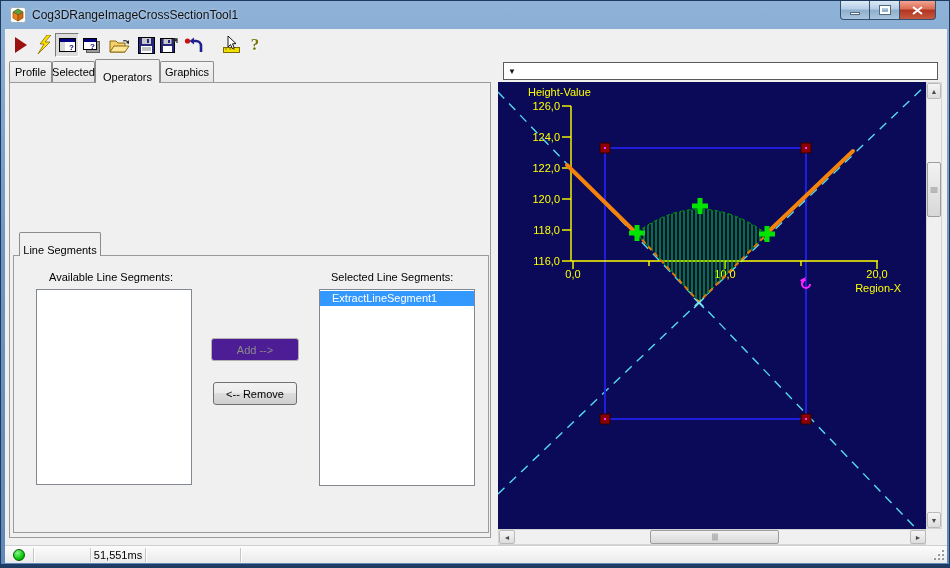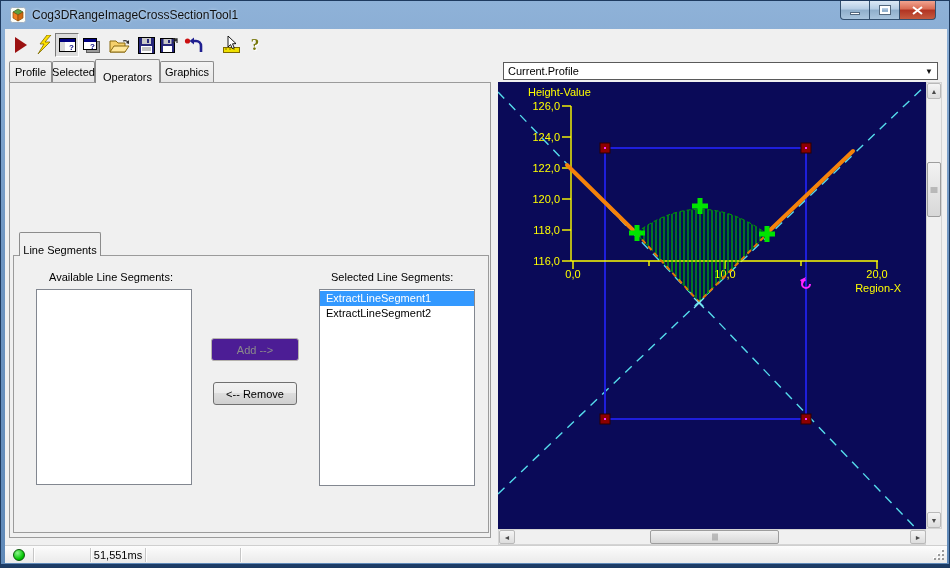--- a/index.html
+++ b/index.html
@@ -48,21 +48,21 @@
   .sb-btn{position:absolute;background:linear-gradient(180deg,#F5F5F5,#DDDDDD);border:1px solid #B9B9B9;border-radius:2px;
     display:flex;align-items:center;justify-content:center;font-size:7px;color:#4A4A4A;}
   .sb-thumb{position:absolute;background:linear-gradient(180deg,#F2F2F2,#D8D8D8);border:1px solid #9D9D9D;border-radius:2px;}
   .grip-h{position:absolute;left:50%;top:50%;transform:translate(-50%,-50%);display:flex;gap:1px;}
   .grip-h i{display:block;width:1px;height:7px;background:#8C8C8C;}
   .grip-v{position:absolute;left:50%;top:50%;transform:translate(-50%,-50%);}
   .grip-v i{display:block;width:7px;height:1px;background:#8C8C8C;margin:1px 0;}
 
   
   .listbox{position:absolute;background:#fff;border:1px solid #828790;padding-top:1px;}
-  .li{height:15px;line-height:15px;padding-left:6px;font-size:11px;white-space:nowrap;}
+  .li{height:15px;line-height:15px;padding-left:12px;font-size:11px;white-space:nowrap;}
   .li.sel{background:#3399FF;color:#fff;}
   .btn{position:absolute;height:23px;border:1px solid #707070;border-radius:3px;font-size:11px;
     background:linear-gradient(180deg,#F2F2F2,#EBEBEB 50%,#DDDDDD 50%,#CFCFCF);
     display:flex;align-items:center;justify-content:center;color:#000;}
   .btn.disabled{border-color:#B5B2AD;background:#4c1d95;color:#8B8B8B;}
 
   .wlabel{position:absolute;font-size:11px;color:#000;margin-left:12px;}
   .statbox{position:absolute;height:17px;background:#fff;display:flex;align-items:center;padding-left:4px;font-size:11px;}
 
   
@@ -347,25 +347,23 @@
     <button class="btn disabled" style="left:206px;top:309px;width:88px;z-index:4;">
         <span>Add --&gt;</span>
       </button>
     <button class="btn" style="left:208px;top:353px;width:84px;z-index:4;">
         <span>&lt;-- Remove</span>
       </button>
 
     <div class="wlabel" style="left:314px;top:242px;z-index:4;">Selected Line Segments:</div>
     <div class="listbox" style="left:314px;top:260px;width:156px;height:197px;z-index:4;">
       <div class="li sel">ExtractLineSegment1</div>
-      <div class="li">ExtractLineSegment2</div>
     </div>
 
     <div class="combo" style="left:498px;top:33px;width:435px;height:18px;">
-      <span class="txt">Current.Profile</span>
       <span class="arr">▼</span>
     </div>
 
     <svg class="chart" style="position:absolute;left:493px;top:53px;" width="428" height="447" viewBox="0 0 428 447">
       <defs>
         <pattern id="hatch" width="4" height="4" patternUnits="userSpaceOnUse">
           <line x1="2" y1="0" x2="2" y2="4" stroke="#00C000" stroke-width="1.2"></line>
         </pattern>
       </defs>
       <rect x="0" y="0" width="428" height="447" fill="#0A0A58"></rect>

